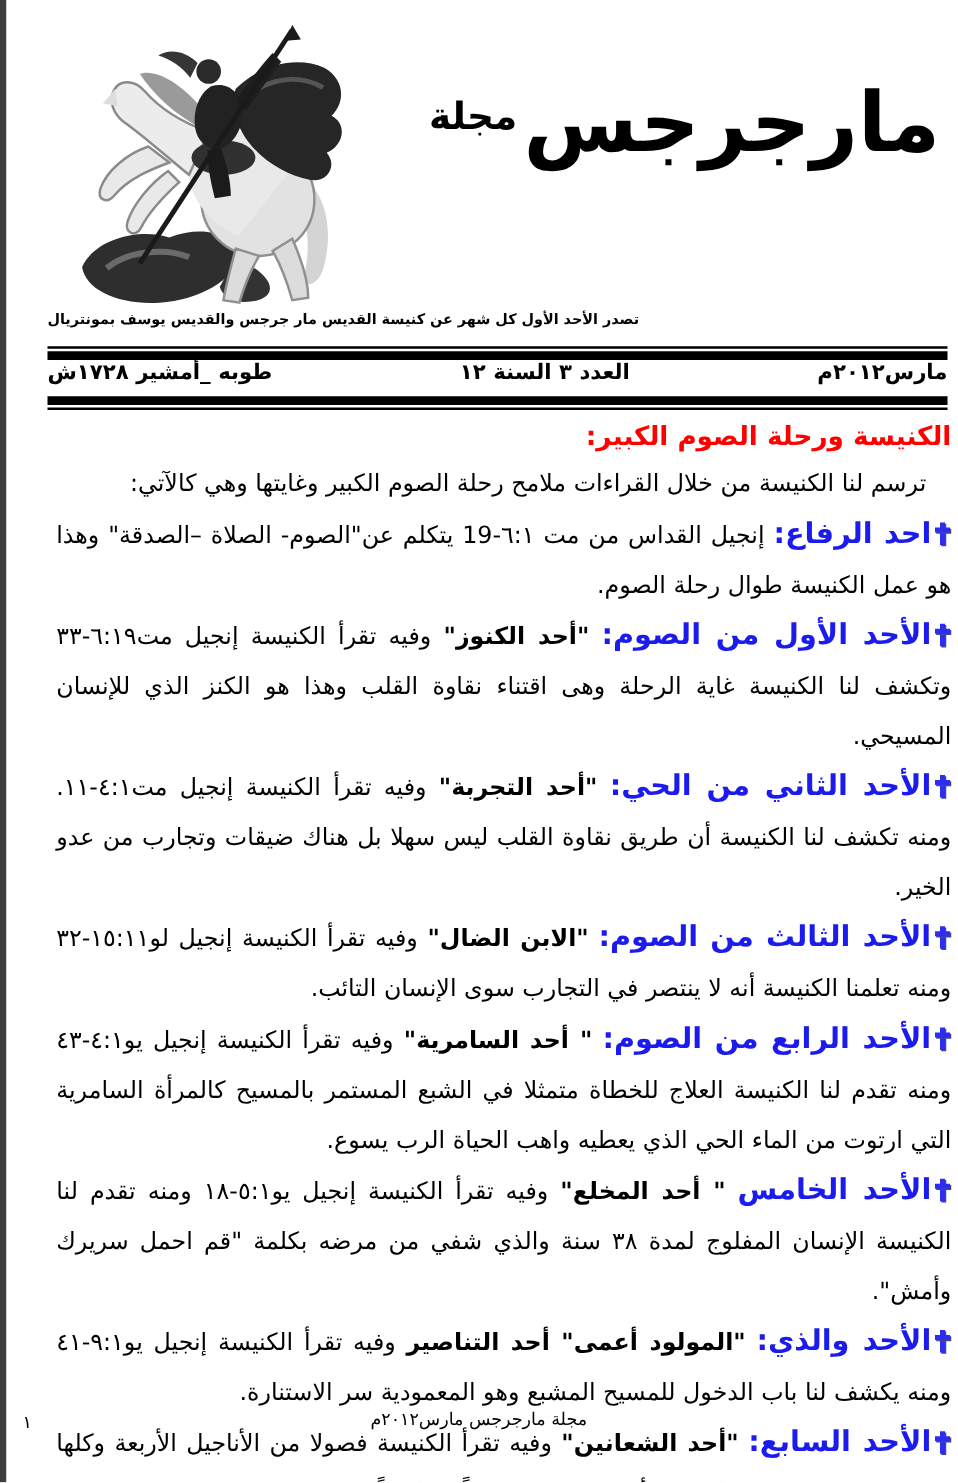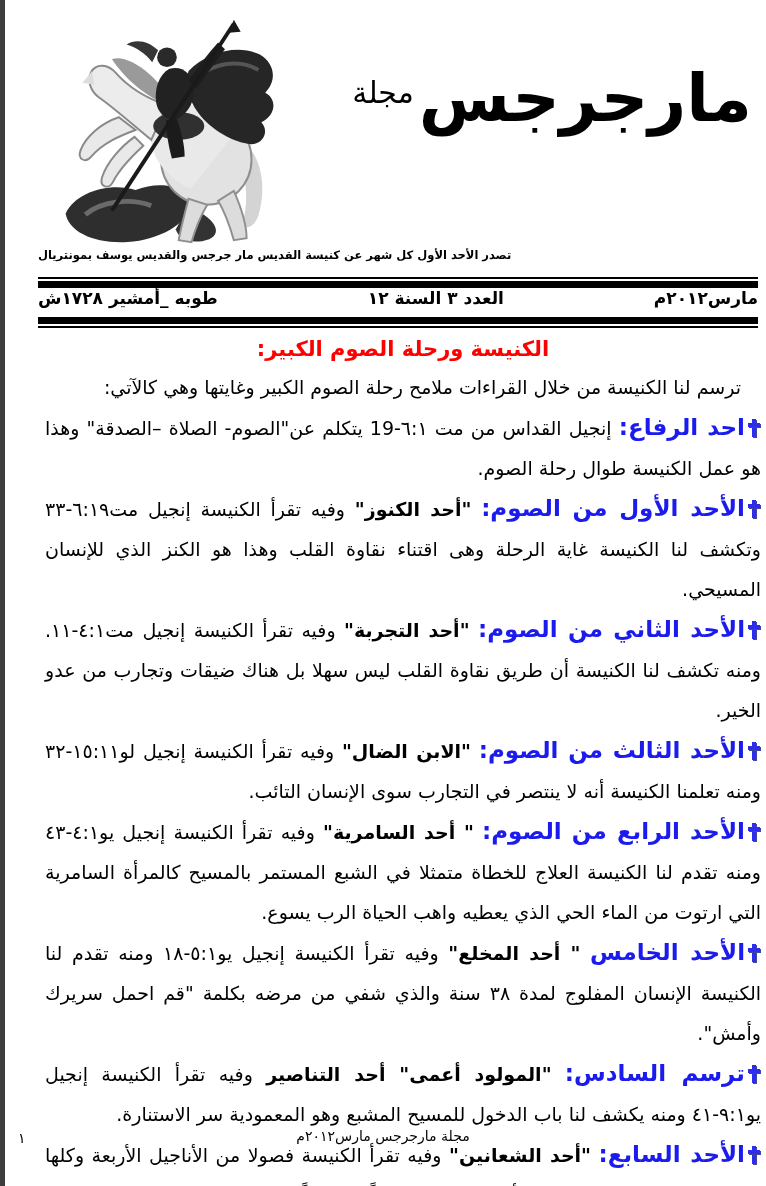--- a/index.html
+++ b/index.html
@@ -4,21 +4,21 @@
 <style>
   html,body{margin:0;padding:0;background:#ffffff;}
   .page{position:relative;width:766px;height:1186px;background:#fff;overflow:hidden;
         font-family:"DejaVu Sans",sans-serif;}
   .edge-strip{position:absolute;left:0;top:0;width:5px;height:1186px;background:#3d3d3d;}
 
   
   .logo{position:absolute;left:40px;top:12px;width:248px;height:236px;}
   .masthead{position:absolute;right:14px;top:60px;direction:rtl;text-align:right;
             color:#000;white-space:nowrap;}
-  .masthead .t-small{font-size:30px;font-weight:normal;vertical-align:18px;margin-top:20px;}
+  .masthead .t-small{font-size:30px;font-weight:bold;vertical-align:18px;margin-top:20px;}
   .masthead .t-big{font-size:66px;font-weight:bold;letter-spacing:-1px;}
 
   .address-row{position:absolute;left:38px;right:8px;top:248px;display:flex;
                justify-content:space-between;align-items:baseline;}
   .address{direction:ltr;font-family:"Liberation Serif","DejaVu Serif",serif;
            font-size:14.5px;color:#000;}
   .publisher{direction:rtl;font-size:11.5px;font-weight:bold;color:#000;}
 
   .rule{position:absolute;left:38px;right:8px;background:#000;}
   .rule.r1a{top:277px;height:2px;}
@@ -27,21 +27,21 @@
   .rule.r2b{top:326px;height:2px;}
 
   .issue-row{position:absolute;left:38px;right:8px;top:288px;direction:rtl;
              display:flex;justify-content:space-between;align-items:baseline;
              font-weight:bold;font-size:17px;color:#000;}
 
   
   .main{position:absolute;left:45px;right:5px;top:333px;direction:rtl;
         text-align:justify;color:#000;font-size:19px;line-height:40px;}
   .heading{color:#ff0000;font-weight:bold;font-size:21px;line-height:32px;
-           text-align:center;margin:0 0 2px 0;}
+           text-align:right;margin:0 0 2px 0;}
   .intro{margin:0;text-indent:20px;}
   p.bullet{margin:0;}
   .lbl{color:#1b1bee;font-weight:bold;font-size:23px;}
   .quote{color:#000;font-weight:bold;}
 
   .cross{display:inline-block;position:relative;width:15px;height:18px;
          margin-left:1px;vertical-align:-2px;}
   .cross i{position:absolute;background:#2d2dee;box-shadow:1px 1px 0 #44449a;}
   .cross .v{right:5px;top:0;width:4px;height:18px;}
   .cross .h{right:1px;top:4px;width:12px;height:4px;}
@@ -116,28 +116,28 @@
   <div class="rule r2b"></div>
 
   <div class="main">
     <h2 class="heading">الكنيسة ورحلة الصوم الكبير:</h2>
     <p class="intro">ترسم لنا الكنيسة من خلال القراءات ملامح رحلة الصوم الكبير وغايتها وهي كالآتي:</p>
 
     <p class="bullet"><span class="cross"><i class="v"></i><i class="h"></i></span><span class="lbl">احد الرفاع:</span> <b class="quote"></b> <span>إنجيل القداس من مت ٦:١-19 يتكلم عن"الصوم- الصلاة –الصدقة" وهذا هو عمل الكنيسة طوال رحلة الصوم.</span></p>
 
     <p class="bullet"><span class="cross"><i class="v"></i><i class="h"></i></span><span class="lbl">الأحد الأول من الصوم:</span> <b class="quote">"أحد الكنوز"</b> <span>وفيه تقرأ الكنيسة إنجيل مت٦:١٩-٣٣ وتكشف لنا الكنيسة غاية الرحلة وهى اقتناء نقاوة القلب وهذا هو الكنز الذي للإنسان المسيحي.</span></p>
 
-    <p class="bullet"><span class="cross"><i class="v"></i><i class="h"></i></span><span class="lbl">الأحد الثاني من الصوم:</span> <b class="quote">"أحد التجربة"</b> <span>وفيه تقرأ الكنيسة إنجيل مت٤:١-١١. ومنه تكشف لنا الكنيسة أن طريق نقاوة القلب ليس سهلا بل هناك ضيقات وتجارب من عدو الخير.</span></p>
+    <p class="bullet"><span class="cross"><i class="v"></i><i class="h"></i></span><span class="lbl">الأحد الثاني من الحي:</span> <b class="quote">"أحد التجربة"</b> <span>وفيه تقرأ الكنيسة إنجيل مت٤:١-١١. ومنه تكشف لنا الكنيسة أن طريق نقاوة القلب ليس سهلا بل هناك ضيقات وتجارب من عدو الخير.</span></p>
 
     <p class="bullet"><span class="cross"><i class="v"></i><i class="h"></i></span><span class="lbl">الأحد الثالث من الصوم:</span> <b class="quote">"الابن الضال"</b> <span>وفيه تقرأ الكنيسة إنجيل لو١٥:١١-٣٢ ومنه تعلمنا الكنيسة أنه لا ينتصر في التجارب سوى الإنسان التائب.</span></p>
 
     <p class="bullet"><span class="cross"><i class="v"></i><i class="h"></i></span><span class="lbl">الأحد الرابع من الصوم:</span> <b class="quote">" أحد السامرية"</b> <span>وفيه تقرأ الكنيسة إنجيل يو٤:١-٤٣ ومنه تقدم لنا الكنيسة العلاج للخطاة متمثلا في الشبع المستمر بالمسيح كالمرأة السامرية التي ارتوت من الماء الحي الذي يعطيه واهب الحياة الرب يسوع.</span></p>
 
     <p class="bullet"><span class="cross"><i class="v"></i><i class="h"></i></span><span class="lbl">الأحد الخامس</span> <b class="quote">" أحد المخلع"</b> <span>وفيه تقرأ الكنيسة إنجيل يو٥:١-١٨ ومنه تقدم لنا الكنيسة الإنسان المفلوج لمدة ٣٨ سنة والذي شفي من مرضه بكلمة "قم احمل سريرك وأمش".</span></p>
 
-    <p class="bullet"><span class="cross"><i class="v"></i><i class="h"></i></span><span class="lbl">ترسم السادس:</span> <b class="quote">"المولود أعمى" أحد التناصير</b> <span>وفيه تقرأ الكنيسة إنجيل يو٩:١-٤١ ومنه يكشف لنا باب الدخول للمسيح المشبع وهو المعمودية سر الاستنارة.</span></p>
+    <p class="bullet"><span class="cross"><i class="v"></i><i class="h"></i></span><span class="lbl">الأحد والذي:</span> <b class="quote">"المولود أعمى" أحد التناصير</b> <span>وفيه تقرأ الكنيسة إنجيل يو٩:١-٤١ ومنه يكشف لنا باب الدخول للمسيح المشبع وهو المعمودية سر الاستنارة.</span></p>
 
     <p class="bullet"><span class="cross"><i class="v"></i><i class="h"></i></span><span class="lbl">الأحد السابع:</span> <b class="quote">"أحد الشعانين"</b> <span>وفيه تقرأ الكنيسة فصولا من الأناجيل الأربعة وكلها تدور حول دخول السيد المسيح أورشليم ملكا وديعاً متواضعاً.</span></p>
   </div>
 
   <div class="footer-center">مجلة مارجرجس مارس٢٠١٢م</div>
   <div class="page-num">١</div>
 </div>
 
 </body></html>

